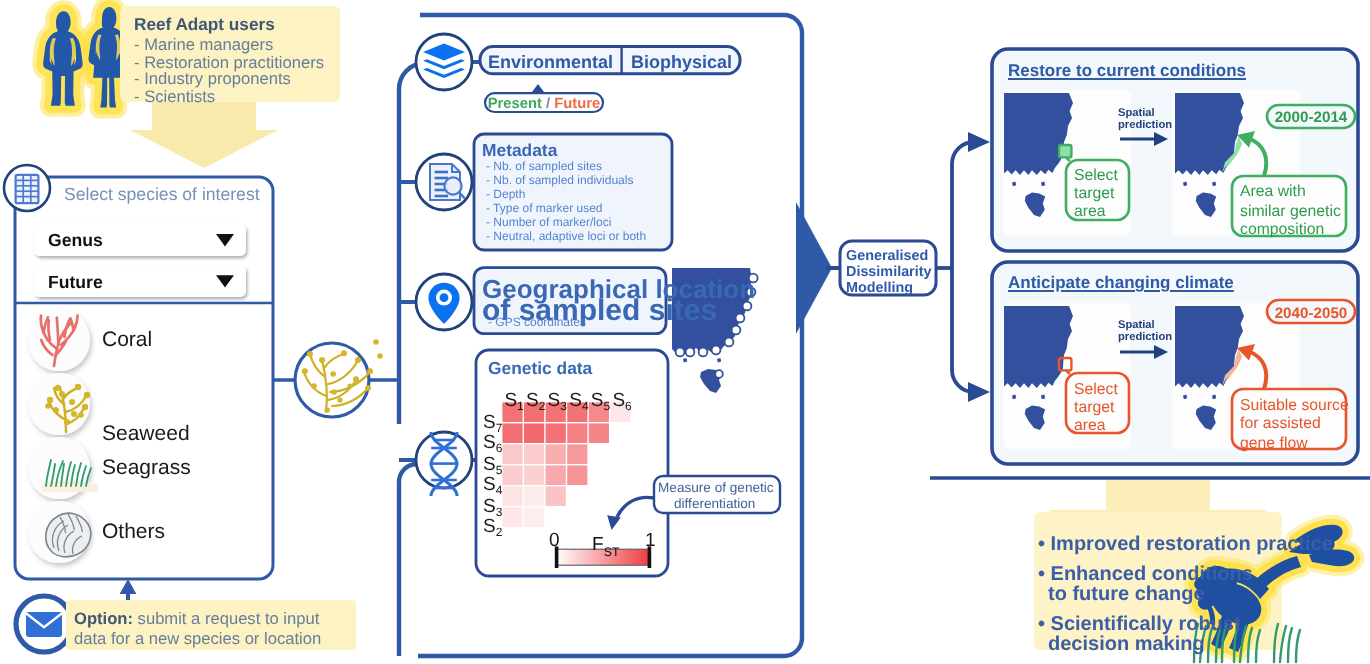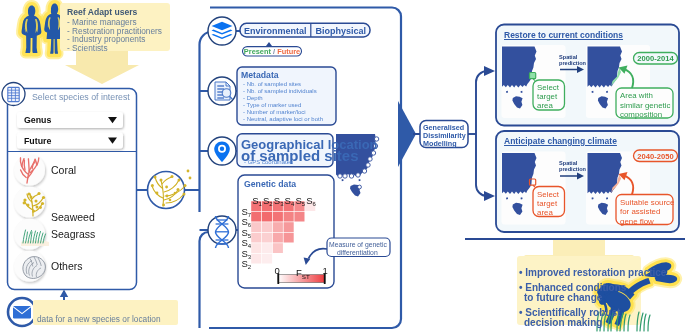--- a/index.html
+++ b/index.html
@@ -513,20 +513,21 @@
 </div>
 <div class="abs dd" style="top:132.5px;background:none">
   <div class="lbl">Future</div>
 </div>
 <div class="abs sp-name" style="top:164px">Coral</div>
 <div class="abs sp-name" style="top:211px">Seaweed</div>
 <div class="abs sp-name" style="top:228px">Seagrass</div>
 <div class="abs sp-name" style="top:260px">Others</div>
 
 <div class="abs" id="option-note">
+  <div class="l" style="top:4px"><b>Option:</b><span> submit a request to input</span></div>
   <div class="l" style="top:13.5px">data for a new species or location</div>
 </div>
 
 <div class="abs tab" style="left:244px;top:25.6px">Environmental</div>
 <div class="abs tab" style="left:315.5px;top:25.6px">Biophysical</div>
 <div class="abs" id="time-pill-text"><span style="color:#3fa85c">Present</span><span style="color:#7a8aa8"> / </span><span style="color:#ee6b44">Future</span></div>
 
 <div class="abs md-ttl" style="left:241px;top:69.5px">Metadata</div>
 <div class="abs md-li" style="left:243px;top:81px">- Nb. of sampled sites</div>
 <div class="abs md-li" style="left:243px;top:88px">- Nb. of sampled individuals</div>

